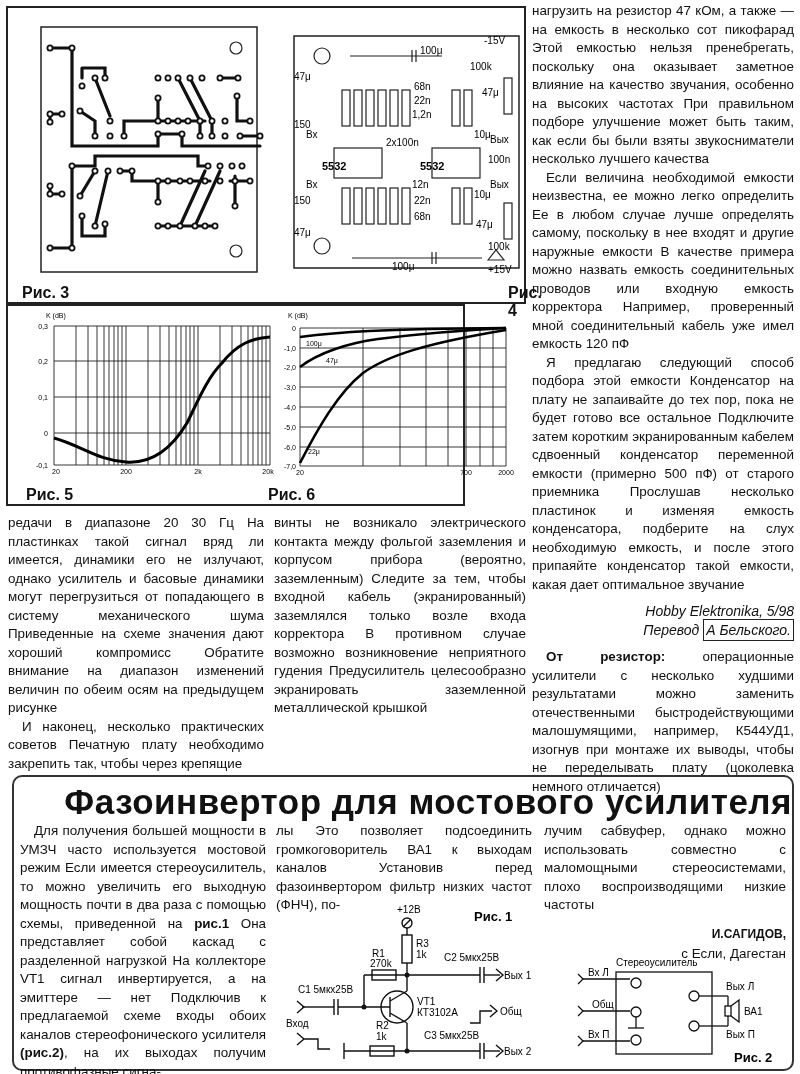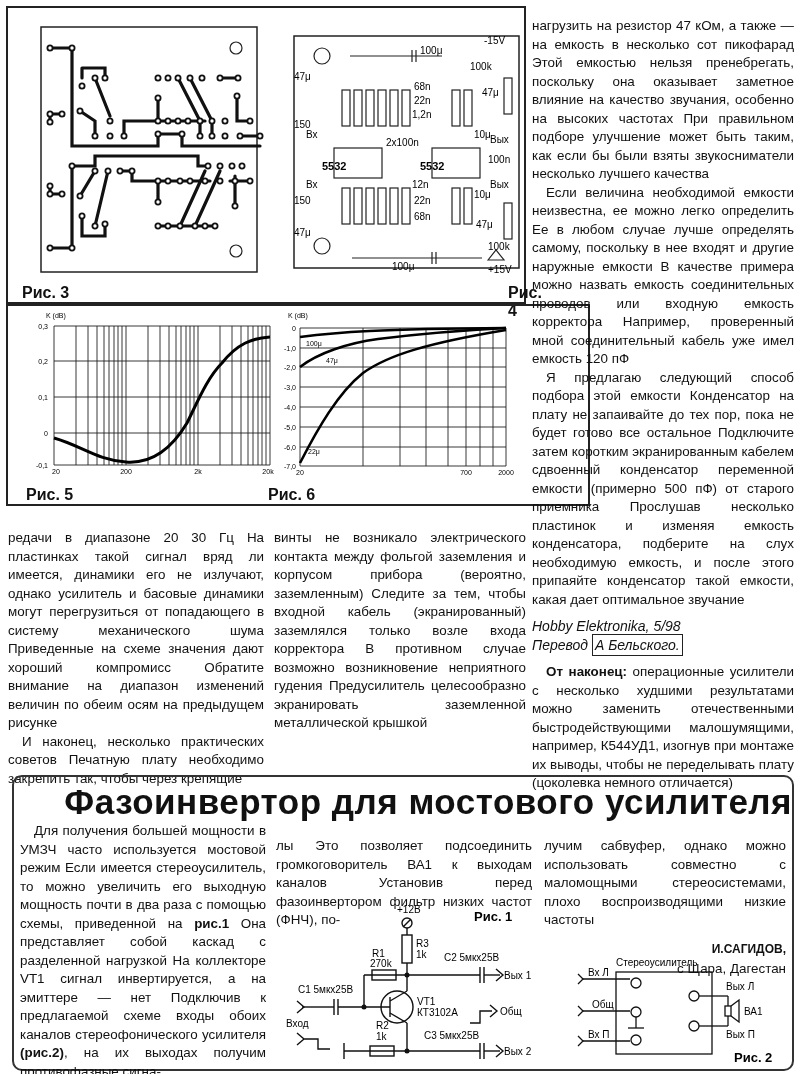--- a/index.html
+++ b/index.html
@@ -1,24 +1,24 @@
 <!DOCTYPE html>
 <html><head>
 <meta charset="utf-8">
 <style>
   * { box-sizing: border-box; margin: 0; padding: 0; }
   html, body { width: 800px; height: 1074px; background: #fff; overflow: hidden; }
   body { position: relative; font-family: "Liberation Sans", sans-serif; color: #111; }
   .abs { position: absolute; }
   .col { font-size: 13.4px; line-height: 18.5px; text-align: justify; }
   .col p { text-indent: 14px; }
-  .col p.noindent { text-indent: 0; margin-top: 15px; }
+  .col p.noindent { text-indent: 0; }
   .figbox { border: 2px solid #222; }
   .figlabel { font-weight: bold; font-size: 16px; }
-  .src { text-align: left; font-style: italic; font-size: 14px; line-height: 19px; }
+  .src { text-align: right; font-style: italic; font-size: 14px; line-height: 19px; }
   .boxed { border: 1px solid #222; padding: 2px 2px; }
   .article-frame { border: 2.5px solid #333; border-radius: 10px; }
   .headline { font-weight: bold; font-size: 35px; letter-spacing: 0.5px; text-align: right; white-space: nowrap; }
   svg text { font-family: "Liberation Sans", sans-serif; }
   .sch { font-family: "DejaVu Sans Condensed","DejaVu Sans", sans-serif; font-size: 10px; }
 </style>
 </head>
 <body>
 
 <div class="abs figbox" style="left:6px;top:6px;width:520px;height:298px;">
@@ -181,21 +181,21 @@
       <text x="182" y="170">10μ</text>
       <text x="184" y="200">47μ</text>
       <text x="196" y="222">100k</text>
       <text x="100" y="242">100μ</text>
       <text x="196" y="245">+15V</text>
     </g>
   </svg>
   <div class="abs figlabel" style="left:456px;top:276px;padding-left:44px;">Рис. 4</div>
 </div>
 
-<div class="abs figbox" style="left:6px;top:304px;width:584px;height:202px;">
+<div class="abs figbox" style="left:6px;top:304px;width:459px;height:202px;">
   <svg class="abs" style="left:4px;top:2px;" width="262" height="168" viewBox="0 0 262 168">
     <text x="34" y="10" font-size="7">K (dB)</text>
     <g stroke="#222" stroke-width="0.9">
       <line x1="42" y1="18" x2="258" y2="18"></line>
         <line x1="42" y1="53" x2="258" y2="53"></line>
         <line x1="42" y1="89" x2="258" y2="89"></line>
         <line x1="42" y1="125" x2="258" y2="125"></line>
         <line x1="42" y1="157" x2="258" y2="157"></line>
       <line x1="42" y1="18" x2="42" y2="157"></line>
         <line x1="64" y1="18" x2="64" y2="157"></line>
@@ -295,21 +295,21 @@
 </div>
 
 <div class="abs col" style="left:532px;top:2px;width:262px;">
   <p class="noindent">нагрузить на резистор 47 кОм, а также — на емкость в несколько сот пикофарад  Этой емкостью нельзя пренебрегать, поскольку она оказывает заметное влияние на качество звучания, особенно на высоких частотах  При правильном подборе улучшение может быть таким, как если бы были взяты звукосниматели несколько лучшего качества</p>
   <p>Если величина необходимой емкости неизвестна, ее можно легко определить  Ее в любом случае лучше определять самому, поскольку в нее входят и другие наружные емкости  В качестве примера можно назвать емкость соединительных проводов или входную емкость корректора  Например, проверенный мной соединительный кабель уже имел емкость 120 пФ</p>
   <p>Я предлагаю следующий способ подбора этой емкости  Конденсатор на плату не запаивайте до тех пор, пока не будет готово все остальное  Подключите затем коротким экранированным кабелем сдвоенный конденсатор переменной емкости (примерно 500 пФ) от старого приемника  Прослушав несколько пластинок и изменяя емкость конденсатора, подберите на слух необходимую емкость, и после этого припаяйте конденсатор такой емкости, какая дает оптимальное звучание</p>
   <div class="src" style="margin-top:8px;">
     <div>Hobby Elektronika, 5/98</div>
     <div><span>Перевод</span> <span class="boxed">А Бельского.</span></div>
   </div>
-  <p style="margin-top:8px;"><b>От наконец:</b><span> операционные усилители с несколько худшими результатами можно заменить отечественными быстродействующими малошумящими, например, К544УД1, изогнув при монтаже их выводы, чтобы не переделывать плату (цоколевка немного отличается)</span></p>
+  <p style="margin-top:8px;"><b>От резистор:</b><span> операционные усилители с несколько худшими результатами можно заменить отечественными быстродействующими малошумящими, например, К544УД1, изогнув при монтаже их выводы, чтобы не переделывать плату (цоколевка немного отличается)</span></p>
 </div>
 
 <div class="abs col" style="left:8px;top:514px;width:256px;">
   <p class="noindent">редачи в диапазоне 20  30 Гц  На пластинках такой сигнал вряд ли имеется, динамики его не излучают, однако усилитель и басовые динамики могут перегрузиться от попадающего в систему механического шума  Приведенные на схеме значения дают хороший компромисс  Обратите внимание на диапазон изменений величин по обеим осям на предыдущем рисунке</p>
   <p>И наконец, несколько практических советов  Печатную плату необходимо закрепить так, чтобы через крепящие</p>
 </div>
 
 <div class="abs col" style="left:274px;top:514px;width:252px;">
   <p class="noindent">винты не возникало электрического контакта между фольгой заземления и корпусом прибора (вероятно, заземленным)  Следите за тем, чтобы входной кабель (экранированный) заземлялся только возле входа корректора  В противном случае возможно возникновение неприятного гудения  Предусилитель целесообразно экранировать заземленной металлической крышкой</p>
 </div>
@@ -322,21 +322,21 @@
 </div>
 
 <div class="abs col" style="left:276px;top:822px;width:256px;">
   <p class="noindent">лы  Это позволяет подсоединить громкоговоритель ВА1 к выходам каналов  Установив перед фазоинвертором фильтр низких частот (ФНЧ), по-</p>
 </div>
 
 <div class="abs col" style="left:544px;top:822px;width:242px;">
   <p class="noindent">лучим сабвуфер, однако можно использовать совместно с маломощными стереосистемами, плохо воспроизводящими низкие частоты</p>
   <div style="text-align:right;margin-top:8px;">
     <div style="font-weight:bold;font-size:12px;line-height:22px;">И.САГИДОВ,</div>
-    <div>с Щара, Дагестан</div>
+    <div>с Если, Дагестан</div>
   </div>
 </div>
 
 <svg class="abs" style="left:282px;top:895px;" width="258" height="170" viewBox="0 0 258 170">
   <g stroke="#111" stroke-width="1.4" fill="none">
     <circle cx="125" cy="28" r="5"></circle>
       <line x1="121" y1="32" x2="129" y2="24"></line>
     <line x1="125" y1="33" x2="125" y2="40"></line>
     <rect x="120" y="40" width="10" height="28"></rect>
     <line x1="125" y1="68" x2="125" y2="80"></line>

